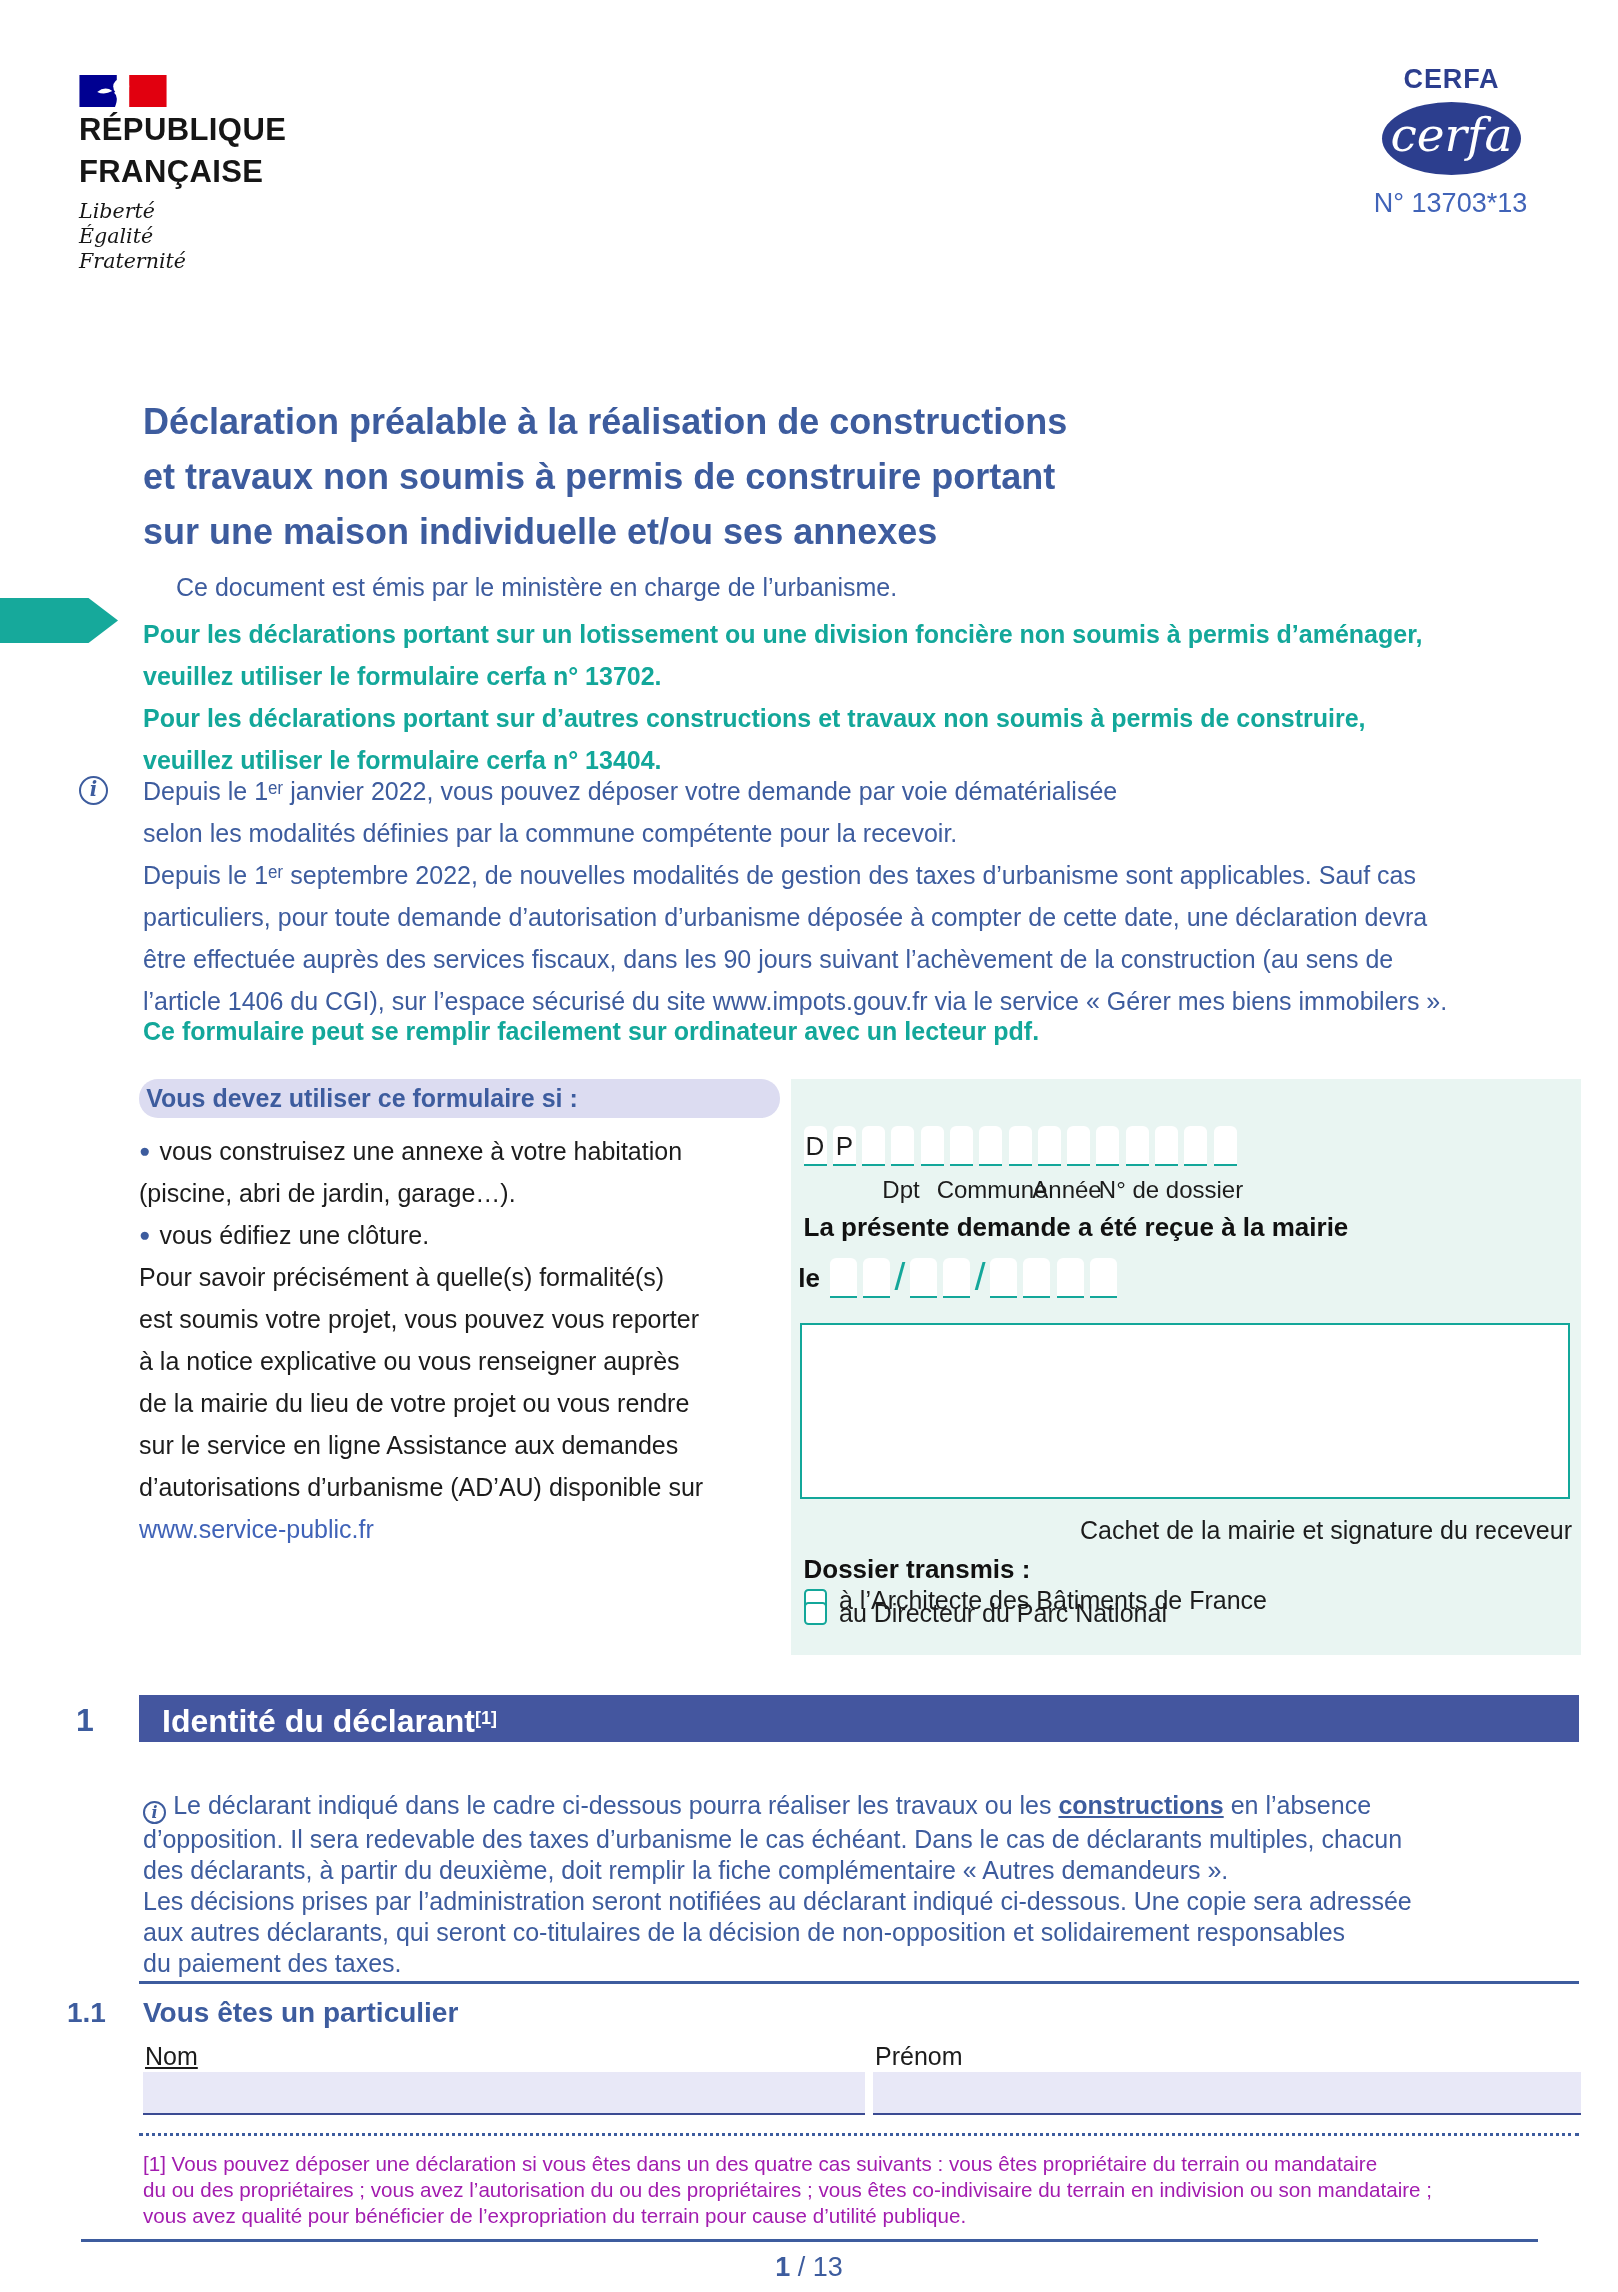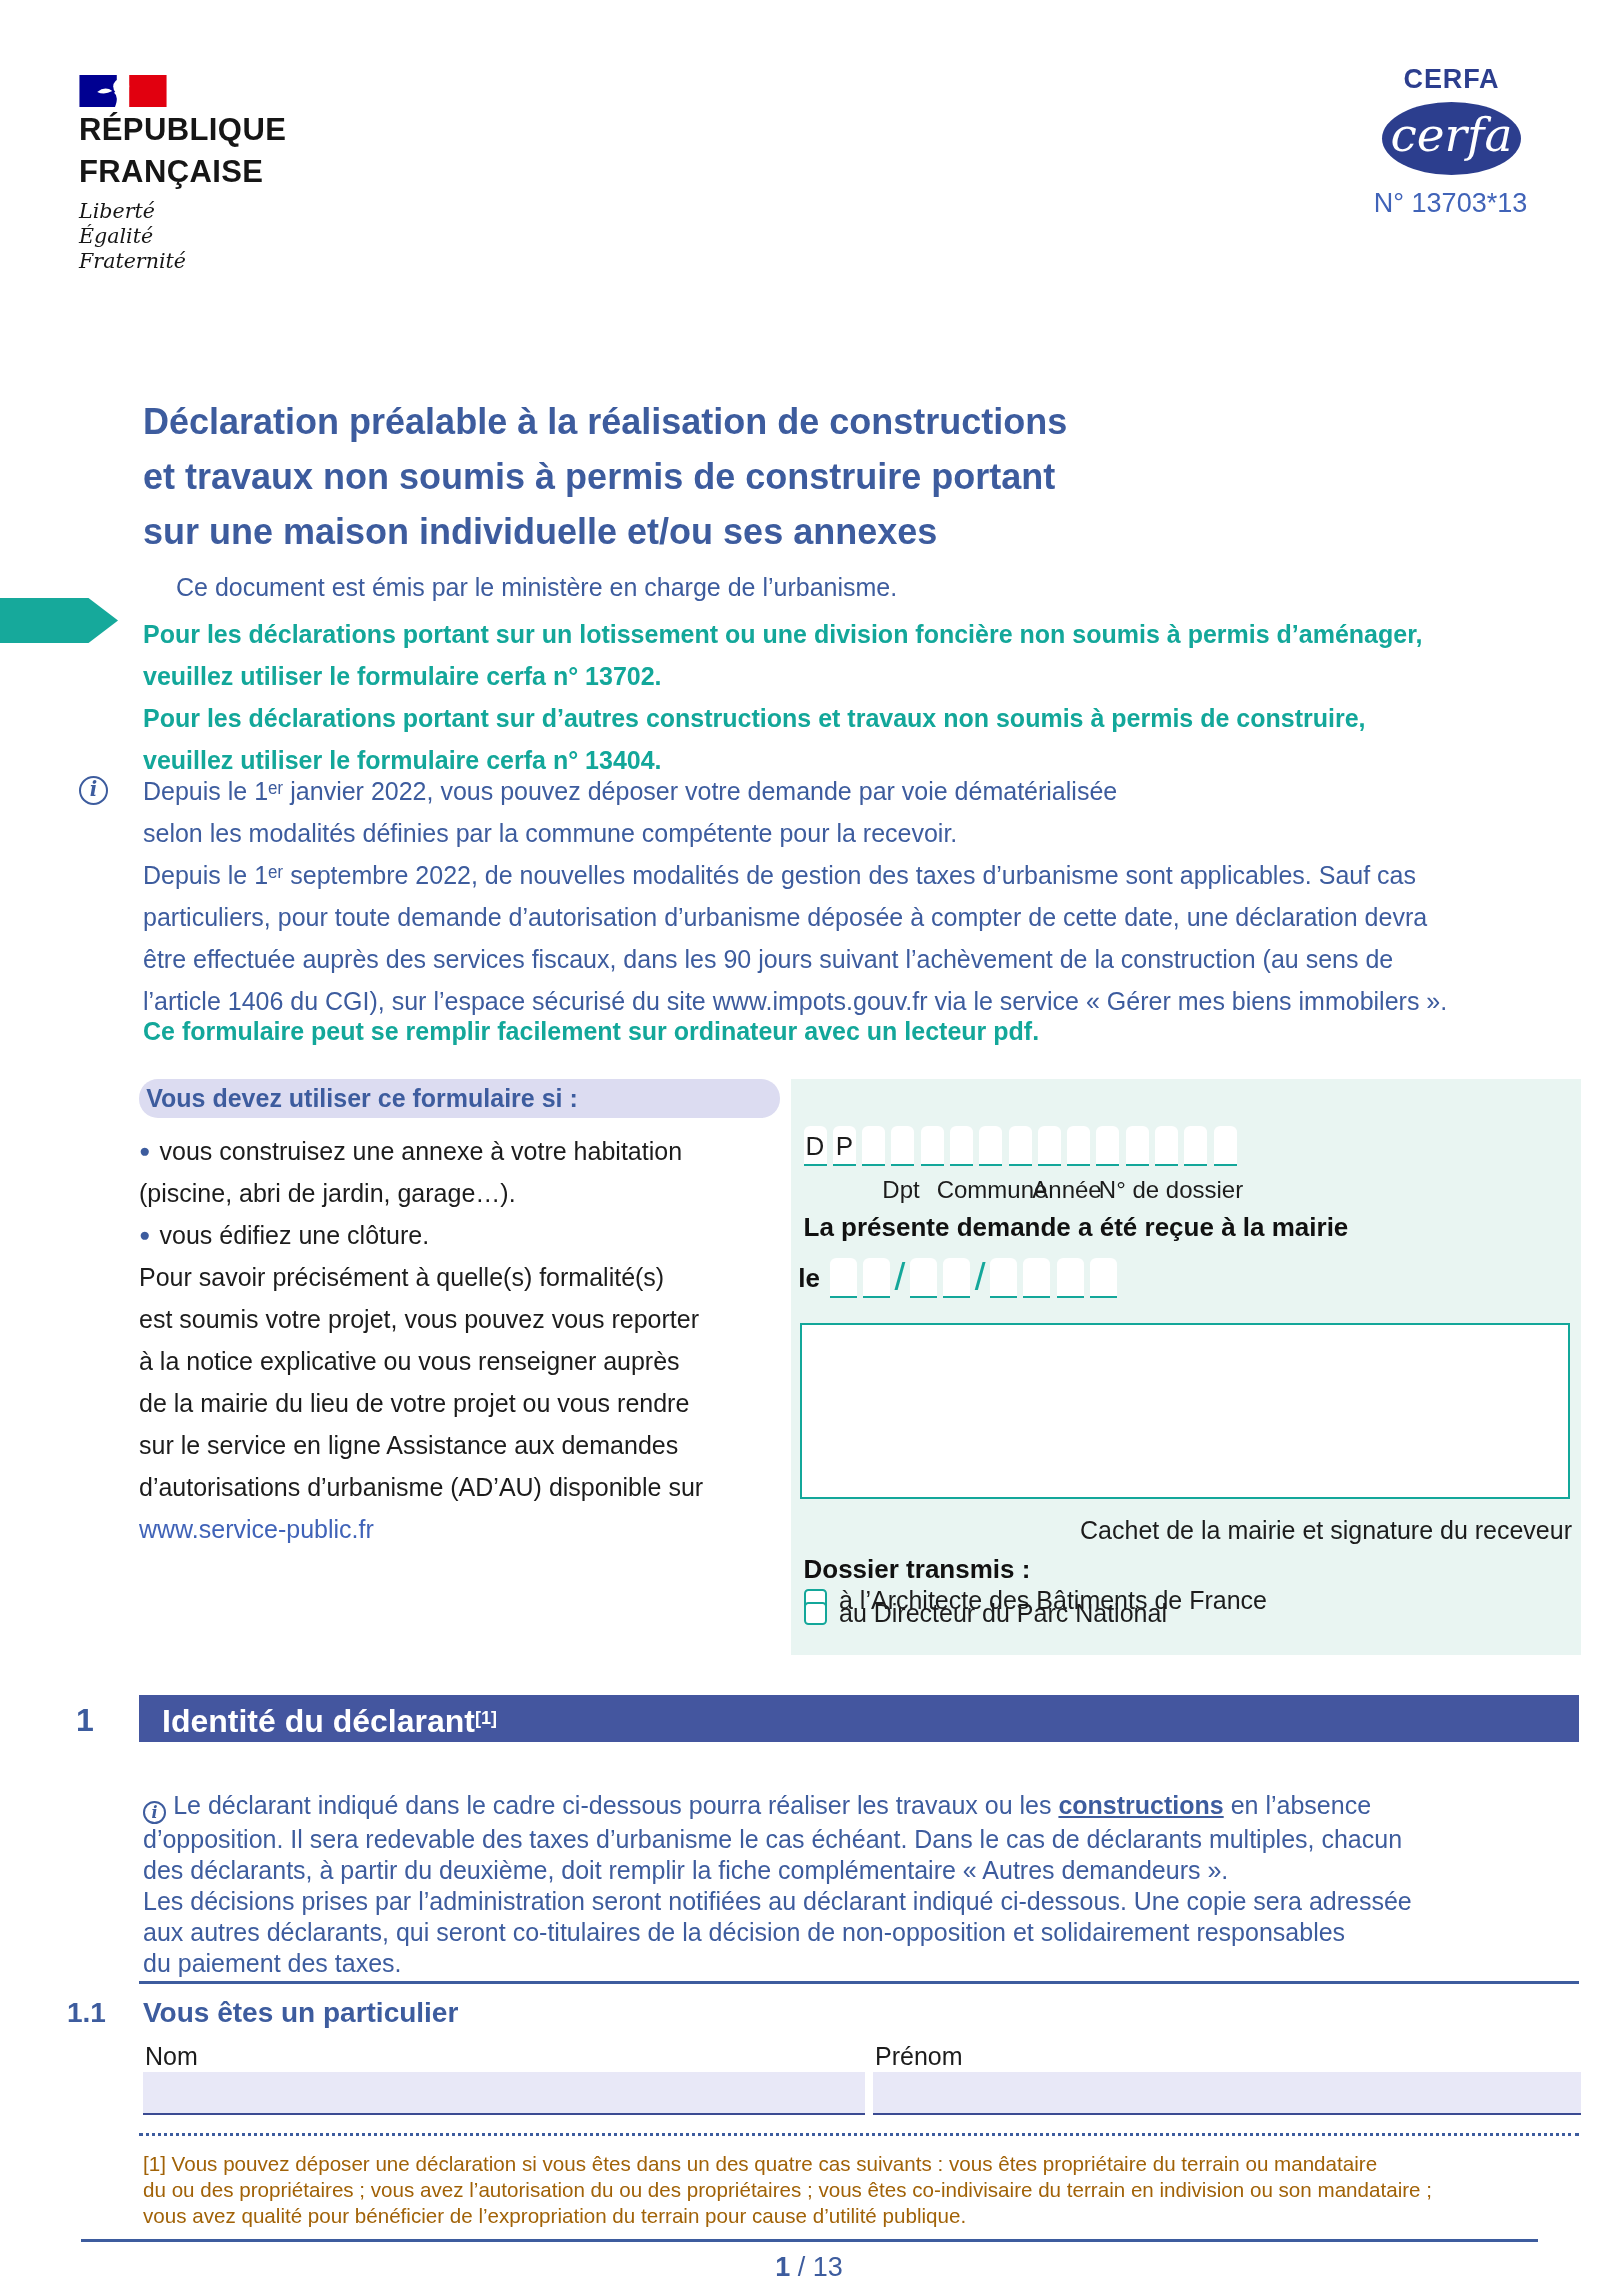--- a/index.html
+++ b/index.html
@@ -76,28 +76,28 @@
   .sec1-para { left:143px; top:1759px; width:1433px; font-size:25px; color:#3d5c9e; line-height:31px; }
   .sec1-para .bold-u { font-weight:bold; text-decoration:underline; }
   .info-icon-small { display:inline-block; width:23px; height:23px; border:2.2px solid #3d5c9e; border-radius:50%;
     font-family:"DejaVu Serif", serif; font-style:italic; font-weight:bold; font-size:16px;
     text-align:center; line-height:19px; margin-right:7.2px; vertical-align:-3.6px; }
 
   
   .sec11-line { left:139px; top:1981px; width:1440px; height:2.7px; background:#3d5c9e; }
   .sec11-num { left:67px; top:1997px; font-size:28px; font-weight:bold; color:#3d5c9e; }
   .sec11-title { left:143px; top:1997px; font-size:28px; font-weight:bold; color:#3d5c9e; }
-  .nom-label { left:145px; top:2042px; font-size:25px; color:#1c1c1c; }
+  .nom-label { left:145px; top:2042px; font-size:25px; color:#1c1c1c;text-decoration:underline; }
   .prenom-label { left:875px; top:2042px; font-size:25px; color:#1c1c1c; }
   .field { position:absolute; height:43px; background:#e8e8f7; border:none; border-bottom:2.7px solid #3b4b92;
     font-size:25px; color:#1c1c1c; padding:0 9px; font-family:"Liberation Sans", sans-serif; }
   .nom-field { left:143px; top:2072px; width:722px; }
   .prenom-field { left:873px; top:2072px; width:708px; }
   .dotted-sep { left:139px; top:2133px; width:1440px; height:0; border-top:3.6px dotted #3d5c9e; }
-  .footnote { left:143px; top:2151px; width:1424px; font-size:20.6px; color:#a16207; line-height:26px; }
+  .footnote { left:143px; top:2151px; width:1424px; font-size:20.6px; color:#a21caf; line-height:26px; }
 
   
   .footer-line { left:81px; top:2239px; width:1457px; height:2.7px; background:#3d5c9e; }
   .page-num { left:0; top:2252px; width:100%; text-align:center; font-size:27px; color:#3d5c9e; }
   .page-num b { font-weight:bold; }
 </style>
 </head>
 <body>
 
 <div class="abs marianne">

